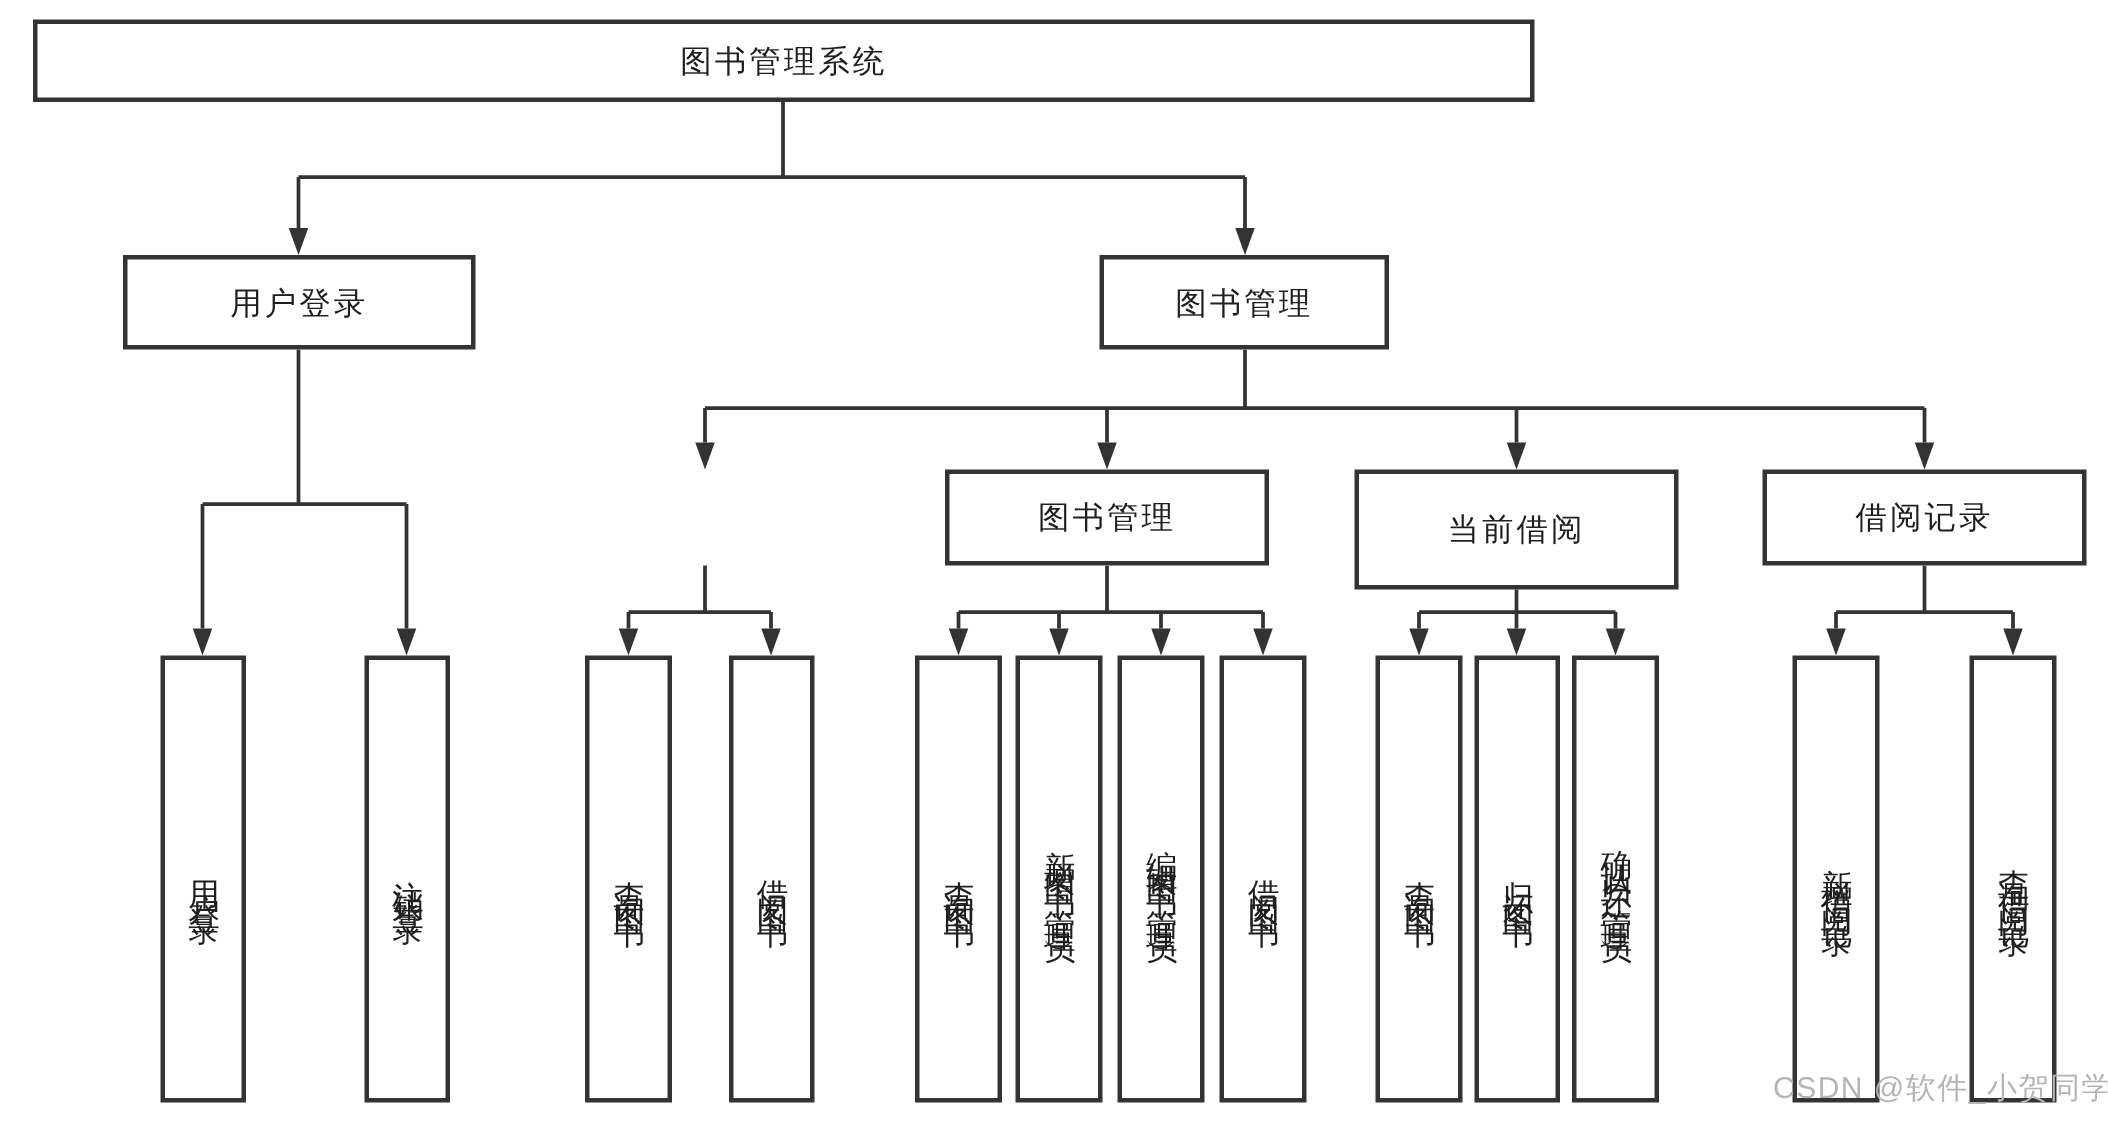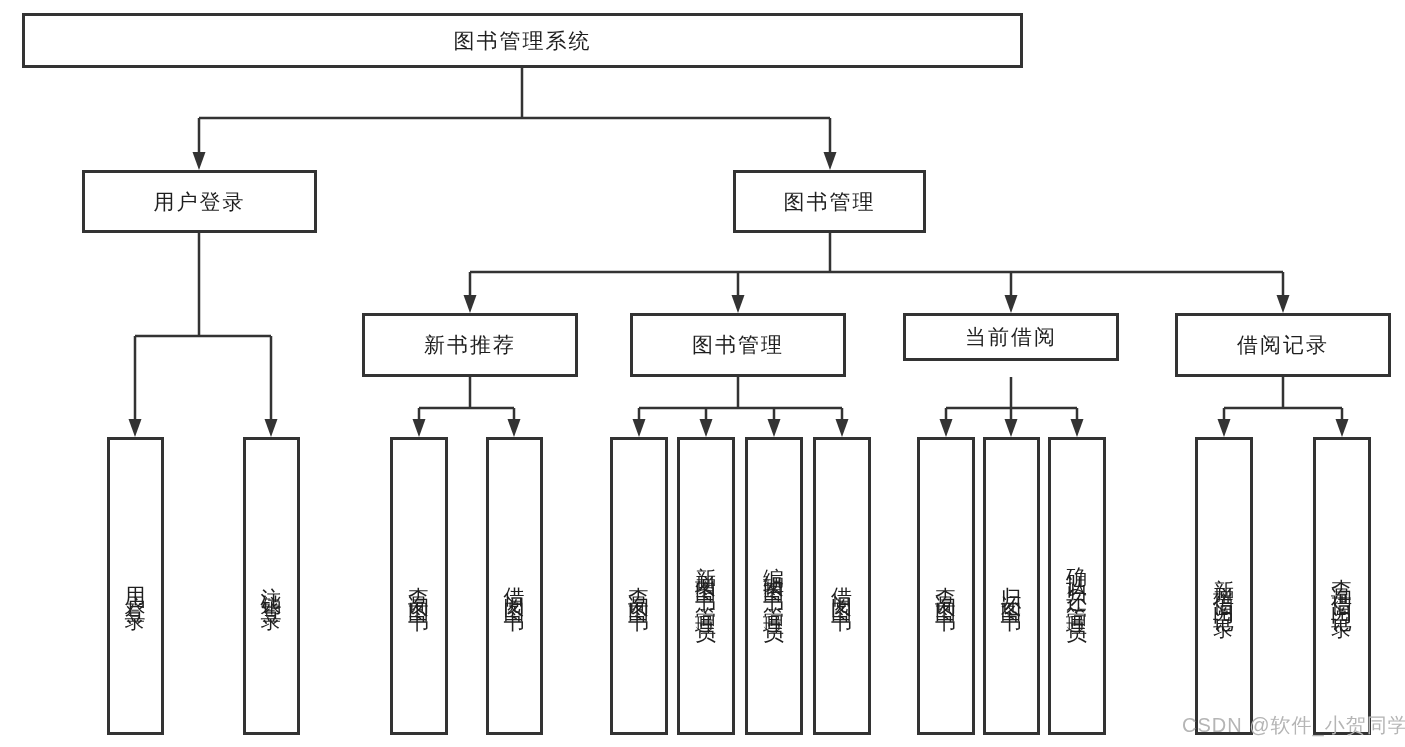--- a/index.html
+++ b/index.html
@@ -103,23 +103,22 @@
     <path class="wire" d="M1283 377 V408 M1224 408 H1342 M1224 408 V419 M1342 408 V419"></path>
     <polygon class="arrow" points="1217.5,419 1230.5,419 1224,437"></polygon>
     <polygon class="arrow" points="1335.5,419 1348.5,419 1342,437"></polygon>
   </svg>
 
   <div class="node hbox" style="left:22px; top:13px; width:1001px; height:55px;">图书管理系统</div>
 
   <div class="node hbox" style="left:82px; top:170px; width:235px; height:63px;">用户登录</div>
   <div class="node hbox" style="left:712px; top:170px; width:193px; height:63px;margin-left:21px;">图书管理</div>
 
-  <div class="node hbox" style="left:362px; top:313px; width:216px; height:64px;">新书推荐</div>
   <div class="node hbox" style="left:630px; top:313px; width:216px; height:64px;">图书管理</div>
-  <div class="node hbox" style="left:903px; top:313px; width:216px; height:48px;">当前借阅</div>
+  <div class="node hbox" style="left:903px; top:313px; width:216px; height:80px;">当前借阅</div>
   <div class="node hbox" style="left:1175px; top:313px; width:216px; height:64px;">借阅记录</div>
 
   <div class="node vbox" style="left:107px; width:57px;">用户登录</div>
   <div class="node vbox" style="left:243px; width:57px;">注销登录</div>
 
   <div class="node vbox" style="left:390px; width:58px;">查询图书</div>
   <div class="node vbox" style="left:486px; width:57px;">借阅图书</div>
 
   <div class="node vbox" style="left:610px; width:58px;">查询图书</div>
   <div class="node vbox" style="left:677px; width:58px;">新增图书（管理员）</div>

